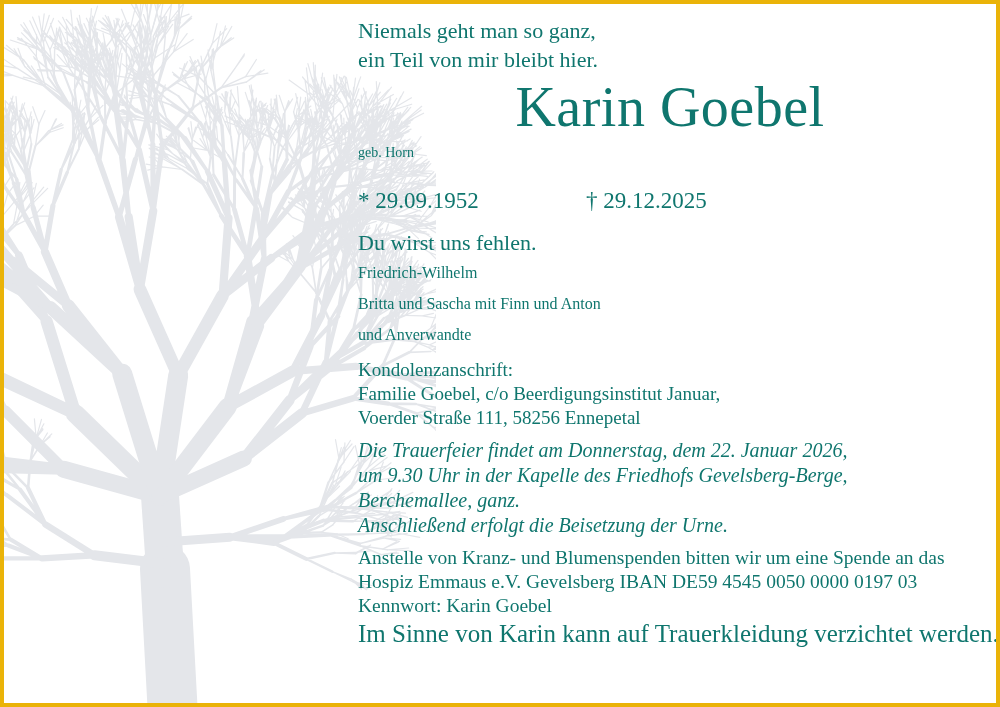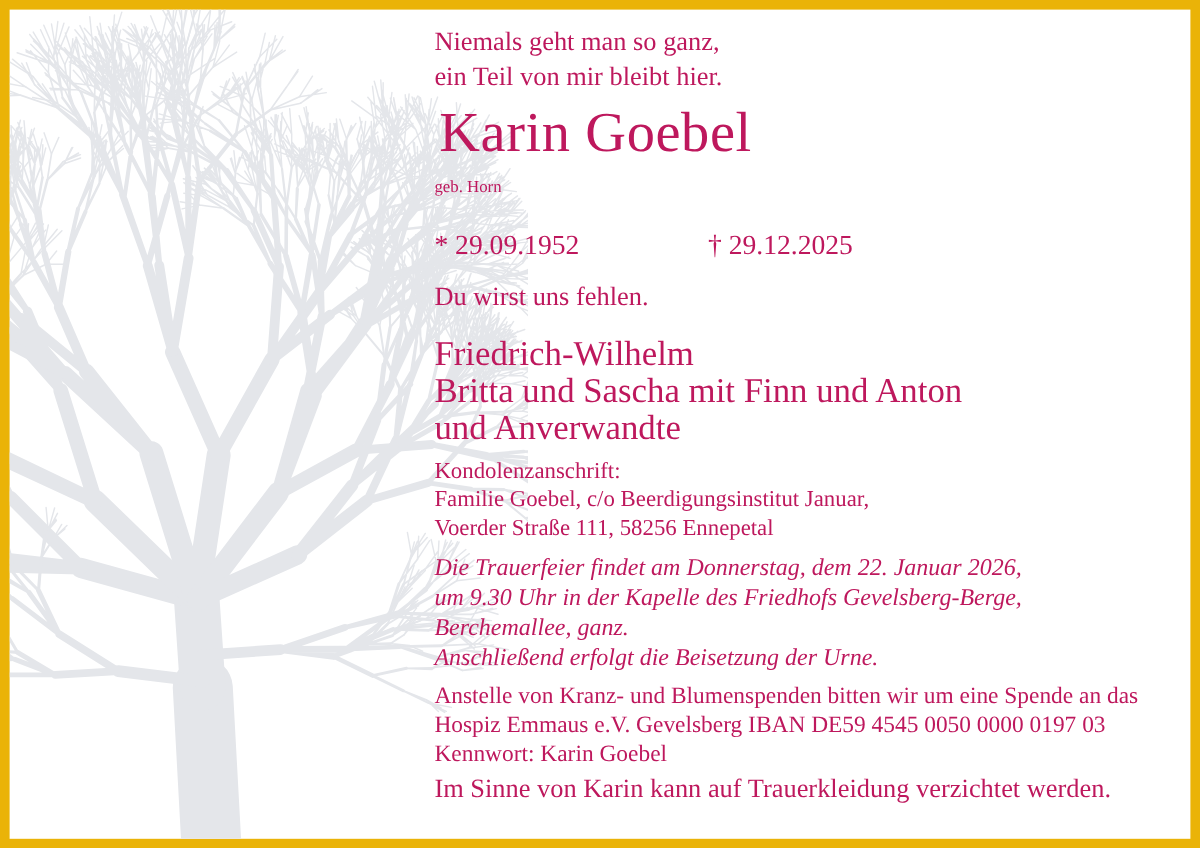--- a/index.html
+++ b/index.html
@@ -1,53 +1,53 @@
 <!DOCTYPE html>
 <html><head>
 <meta charset="utf-8">
 <style>
   html,body{margin:0;padding:0;background:#ffffff;}
   .card{
     position:relative;
     width:1000px;height:707px;
     box-sizing:border-box;
     background:#ffffff;
-    border:8px solid #eab308;
+    border:4px solid #eab308;
     overflow:hidden;
     font-family:"Liberation Serif","DejaVu Serif",serif;
-    color:#be185d;
+    color:#0f766e;
   }
   .tree{
     position:absolute;left:0;top:0;
     width:432px;height:701px;
     overflow:hidden;
     z-index:0;
   }
   .tree svg{display:block;width:100%;height:100%;}
   .content{
     position:absolute;left:354px;top:0;
     width:620px;
     z-index:1;
   }
   .line{white-space:nowrap;}
   .epigraph{font-size:22px;line-height:29px;margin-top:12px;}
   .intro{font-size:22px;line-height:29px;margin-top:12px;}
   .name{
-    font-size:47px;line-height:54px;font-weight:normal;
-    margin:6px 0 0 4px;letter-spacing:0.5px;
+    font-size:56px;line-height:54px;font-weight:normal;
+    margin:6px 0 0 4px;letter-spacing:0.5px;text-align:center;
   }
   .maiden{font-size:14px;line-height:26px;margin-top:6px;}
   .dates{font-size:23px;line-height:30px;margin-top:20px;}
   .dates .birth{display:inline-block;width:228px;}
   .farewell{font-size:22px;line-height:29px;margin-top:12px;}
-  .mourners{font-size:29px;line-height:31px;margin-top:19px;}
+  .mourners{font-size:16px;line-height:31px;margin-top:0;}
   .condolence{font-size:19px;line-height:24px;margin-top:8px;}
   .service{font-size:20px;line-height:25px;margin-top:8px;font-style:italic;}
   .donation{font-size:19.5px;line-height:24px;margin-top:8px;}
-  .closing{font-size:22px;line-height:24px;margin-top:4px;}
+  .closing{font-size:25px;line-height:24px;margin-top:4px;}
 </style>
 </head>
 <body>
 
 <div class="card">
 
   <div class="tree">
     <svg id="tree-svg" viewBox="0 0 432 701">
         <path d="M169.0 712.0L161.0 565.0" fill="none" stroke="#e4e6ea" stroke-width="50.0" stroke-linecap="round"></path>
         <path d="M161.0 565.0L156.0 492.0" fill="none" stroke="#e4e6ea" stroke-width="38.0" stroke-linecap="round"></path>

